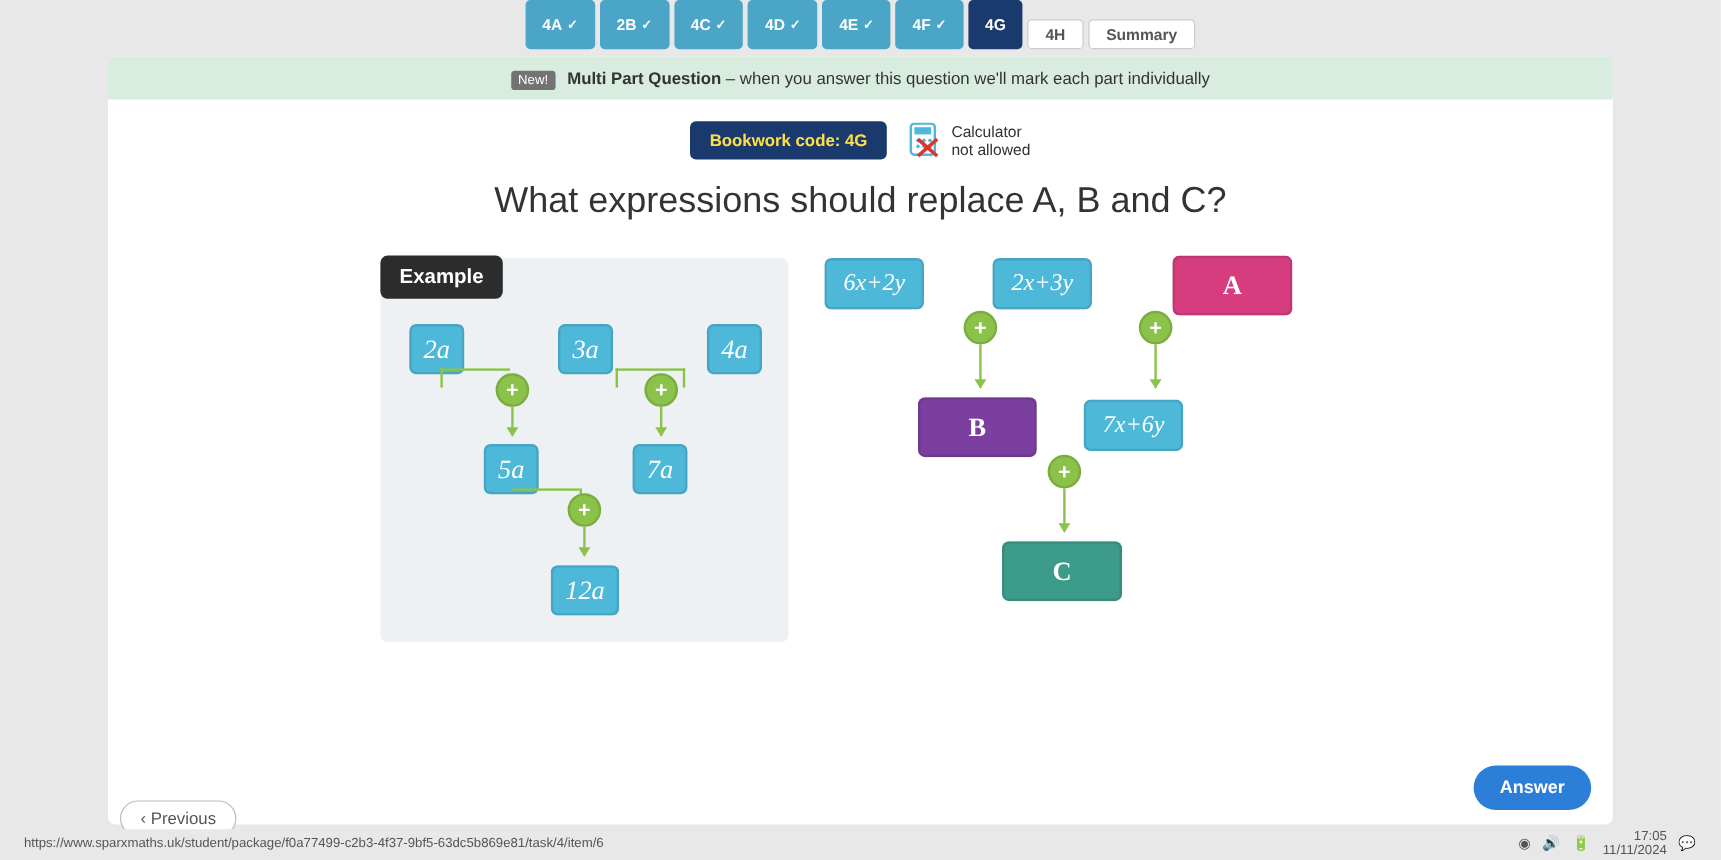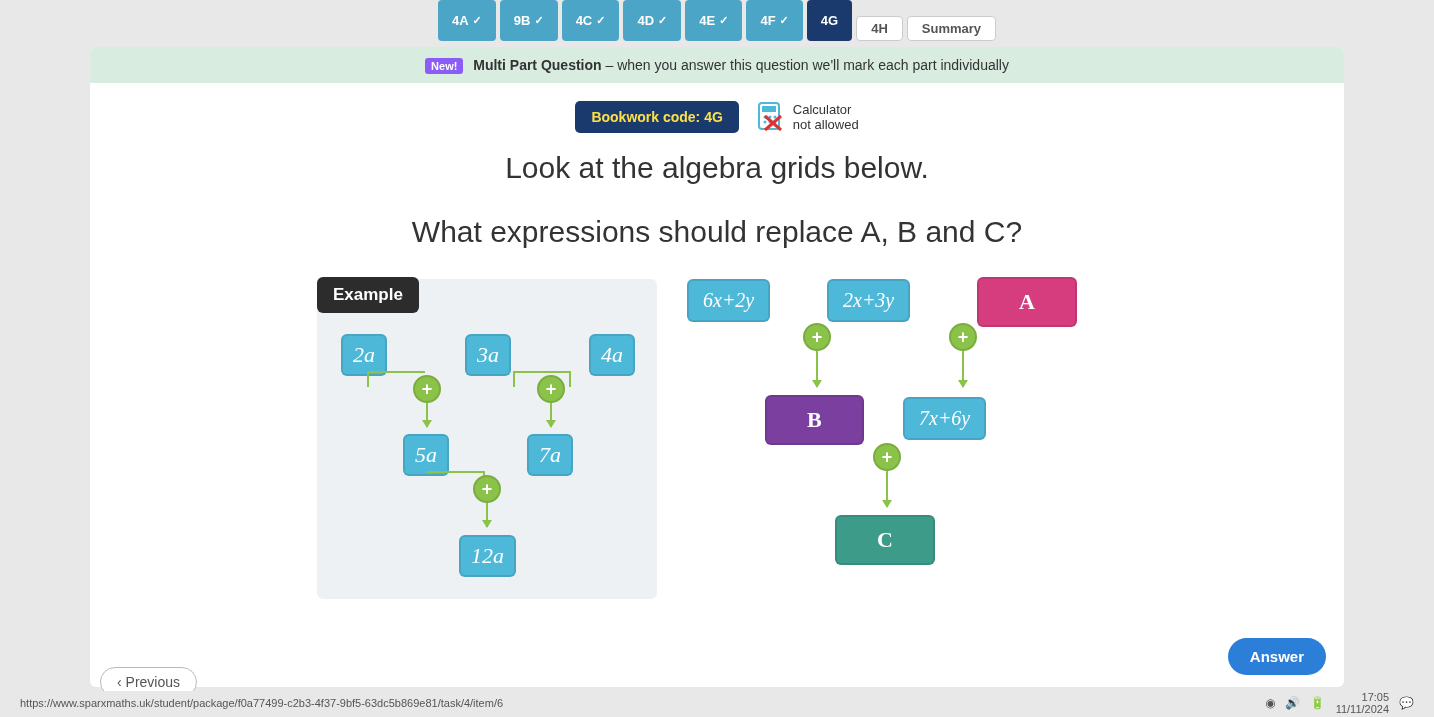--- a/index.html
+++ b/index.html
@@ -6,21 +6,21 @@
 body { background: #e8e8e8; width: 1434px; height: 717px; overflow: hidden; position: relative; }
 
 .top-tabs { display: flex; justify-content: center; gap: 4px; padding: 0 0 6px 0; }
 .tab { padding: 4px 14px; font-size: 13px; font-weight: 600; border-radius: 4px; color: #fff; background: #4aa5c7; display: flex; align-items: center; gap: 4px; }
 .tab.active { background: #1a3a6e; }
 .tab.inactive { background: #fff; color: #555; border: 1px solid #ccc; margin-top: 16px; }
 .tab .check { font-size: 11px; }
 
 .main-card { background: #fff; margin: 0 90px; border-radius: 6px; position: relative; height: 640px; }
 .banner { background: #d8ece0; color: #333; padding: 10px 20px; text-align: center; font-size: 14px; border-radius: 6px 6px 0 0; }
-.banner .new-badge { background: #8b5cf6; color: #fff; font-size: 11px; font-weight: 700; padding: 2px 6px; border-radius: 3px; margin-right: 6px; }
+.banner .new-badge { background: #737373; color: #fff; font-size: 11px; font-weight: 400; padding: 2px 6px; border-radius: 3px; margin-right: 6px; }
 .banner strong { font-weight: 700; }
 
 .info-row { display: flex; justify-content: center; align-items: center; gap: 18px; padding: 18px 0 8px 0; }
 .bookwork { background: #1a3a6e; color: #fde047; padding: 8px 16px; border-radius: 5px; font-weight: 600; font-size: 14px; }
 .calc-box { display: flex; align-items: center; gap: 8px; font-size: 13px; color: #333; }
 .calc-icon { width: 28px; height: 30px; position: relative; }
 .calc-icon svg { width: 100%; height: 100%; }
 
 .question1 { text-align: center; font-size: 30px; color: #333; padding: 10px 0 20px 0; font-weight: 400; }
 .question2 { text-align: center; font-size: 30px; color: #333; padding: 10px 0 30px 0; font-weight: 400; }
@@ -61,21 +61,21 @@
 </style>
 </head>
 <body>
 
 <div class="top-tabs">
   <div class="tab">
       <span>4A</span>
       <span class="check">✓</span>
     </div>
   <div class="tab">
-      <span>9B</span>
+      <span>2B</span>
       <span class="check">✓</span>
     </div>
   <div class="tab">
       <span>4C</span>
       <span class="check">✓</span>
     </div>
   <div class="tab">
       <span>4D</span>
       <span class="check">✓</span>
     </div>
@@ -121,21 +121,20 @@
             <path d="M8 14 L24 28" stroke="#d33" stroke-width="3"></path>
           </svg>
       </div>
       <div>
         <div>Calculator</div>
         <div>not allowed</div>
       </div>
     </div>
   </div>
 
-  <div class="question1">Look at the algebra grids below.</div>
   <div class="question2">What expressions should replace A, B and C?</div>
 
   <div class="grids-row">
 
     <div class="grid-panel example-panel">
       <div class="example-label">Example</div>
       <div class="node cyan" style="top:55px; left:24px;">2a</div>
       <div class="node cyan" style="top:55px; left:148px;">3a</div>
       <div class="node cyan" style="top:55px; left:272px;">4a</div>
       <div class="conn" style="top:92px; left:50px; width:58px; height:2px;"></div>

